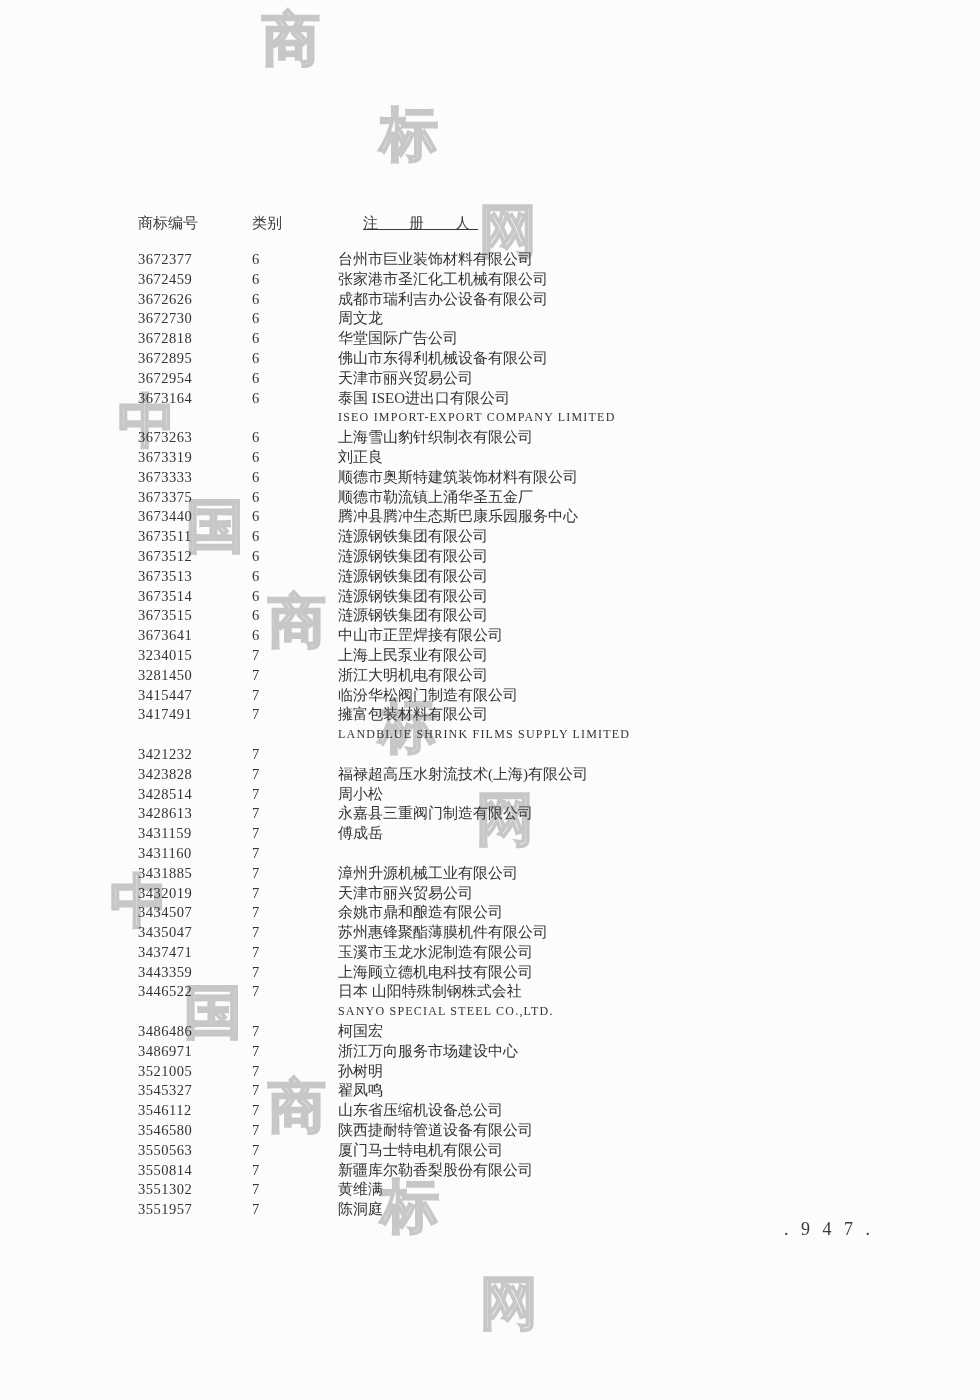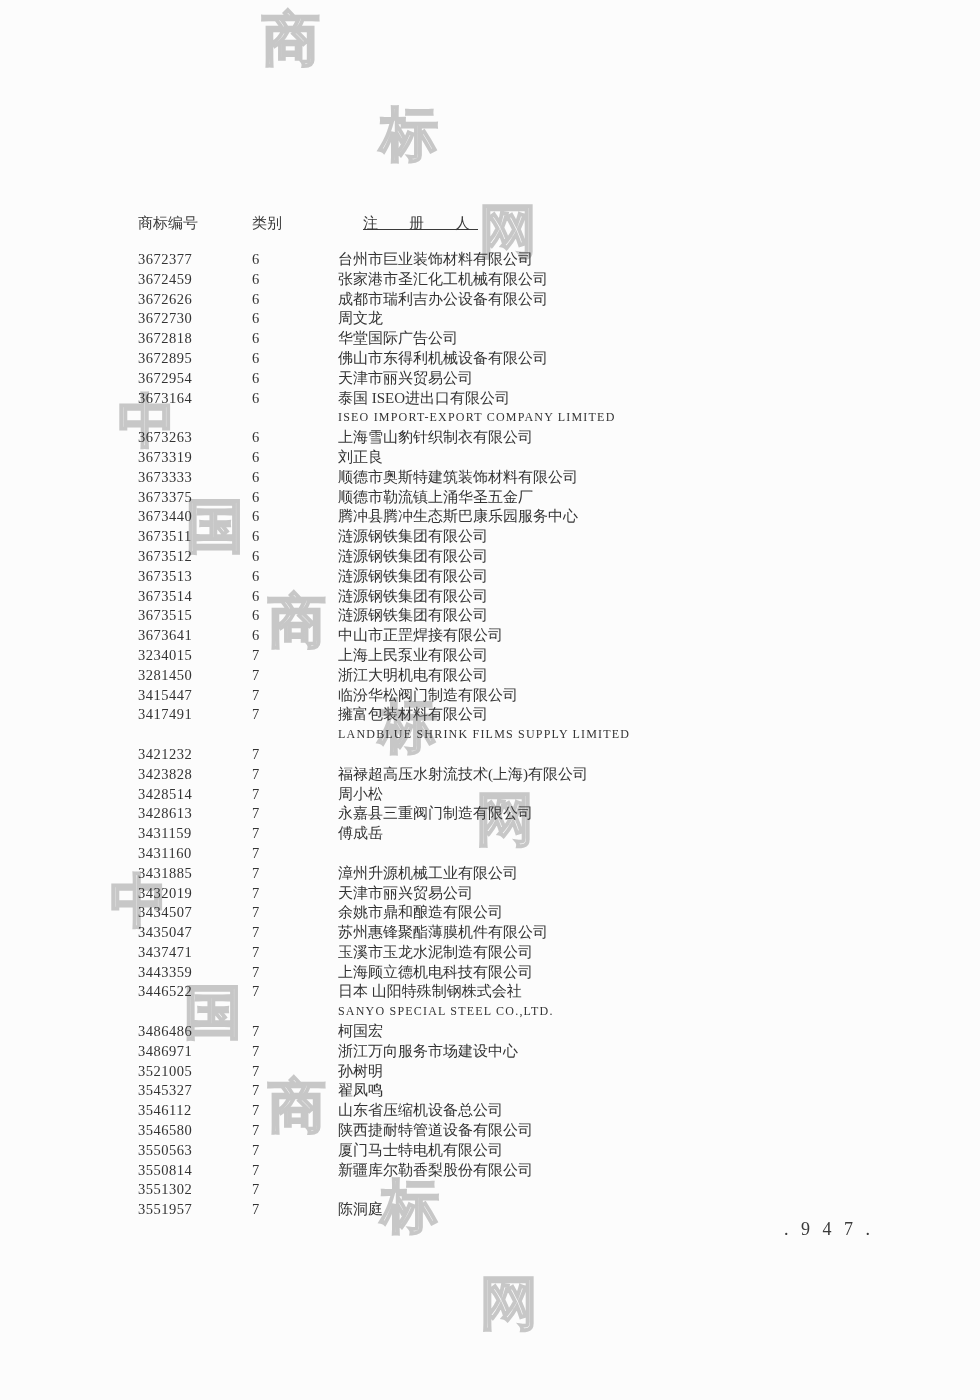--- a/index.html
+++ b/index.html
@@ -422,20 +422,23 @@
     <div class="c-no">3550814</div>
     <div class="c-cls">7</div>
     <div class="c-name">
       <div>新疆库尔勒香梨股份有限公司</div>
     </div>
   </div>
 
   <div class="row">
     <div class="c-no">3551302</div>
     <div class="c-cls">7</div>
+    <div class="c-name">
+      <div>黄维满</div>
+    </div>
   </div>
 
   <div class="row">
     <div class="c-no">3551957</div>
     <div class="c-cls">7</div>
     <div class="c-name">
       <div>陈洞庭</div>
     </div>
   </div>
 </div>

